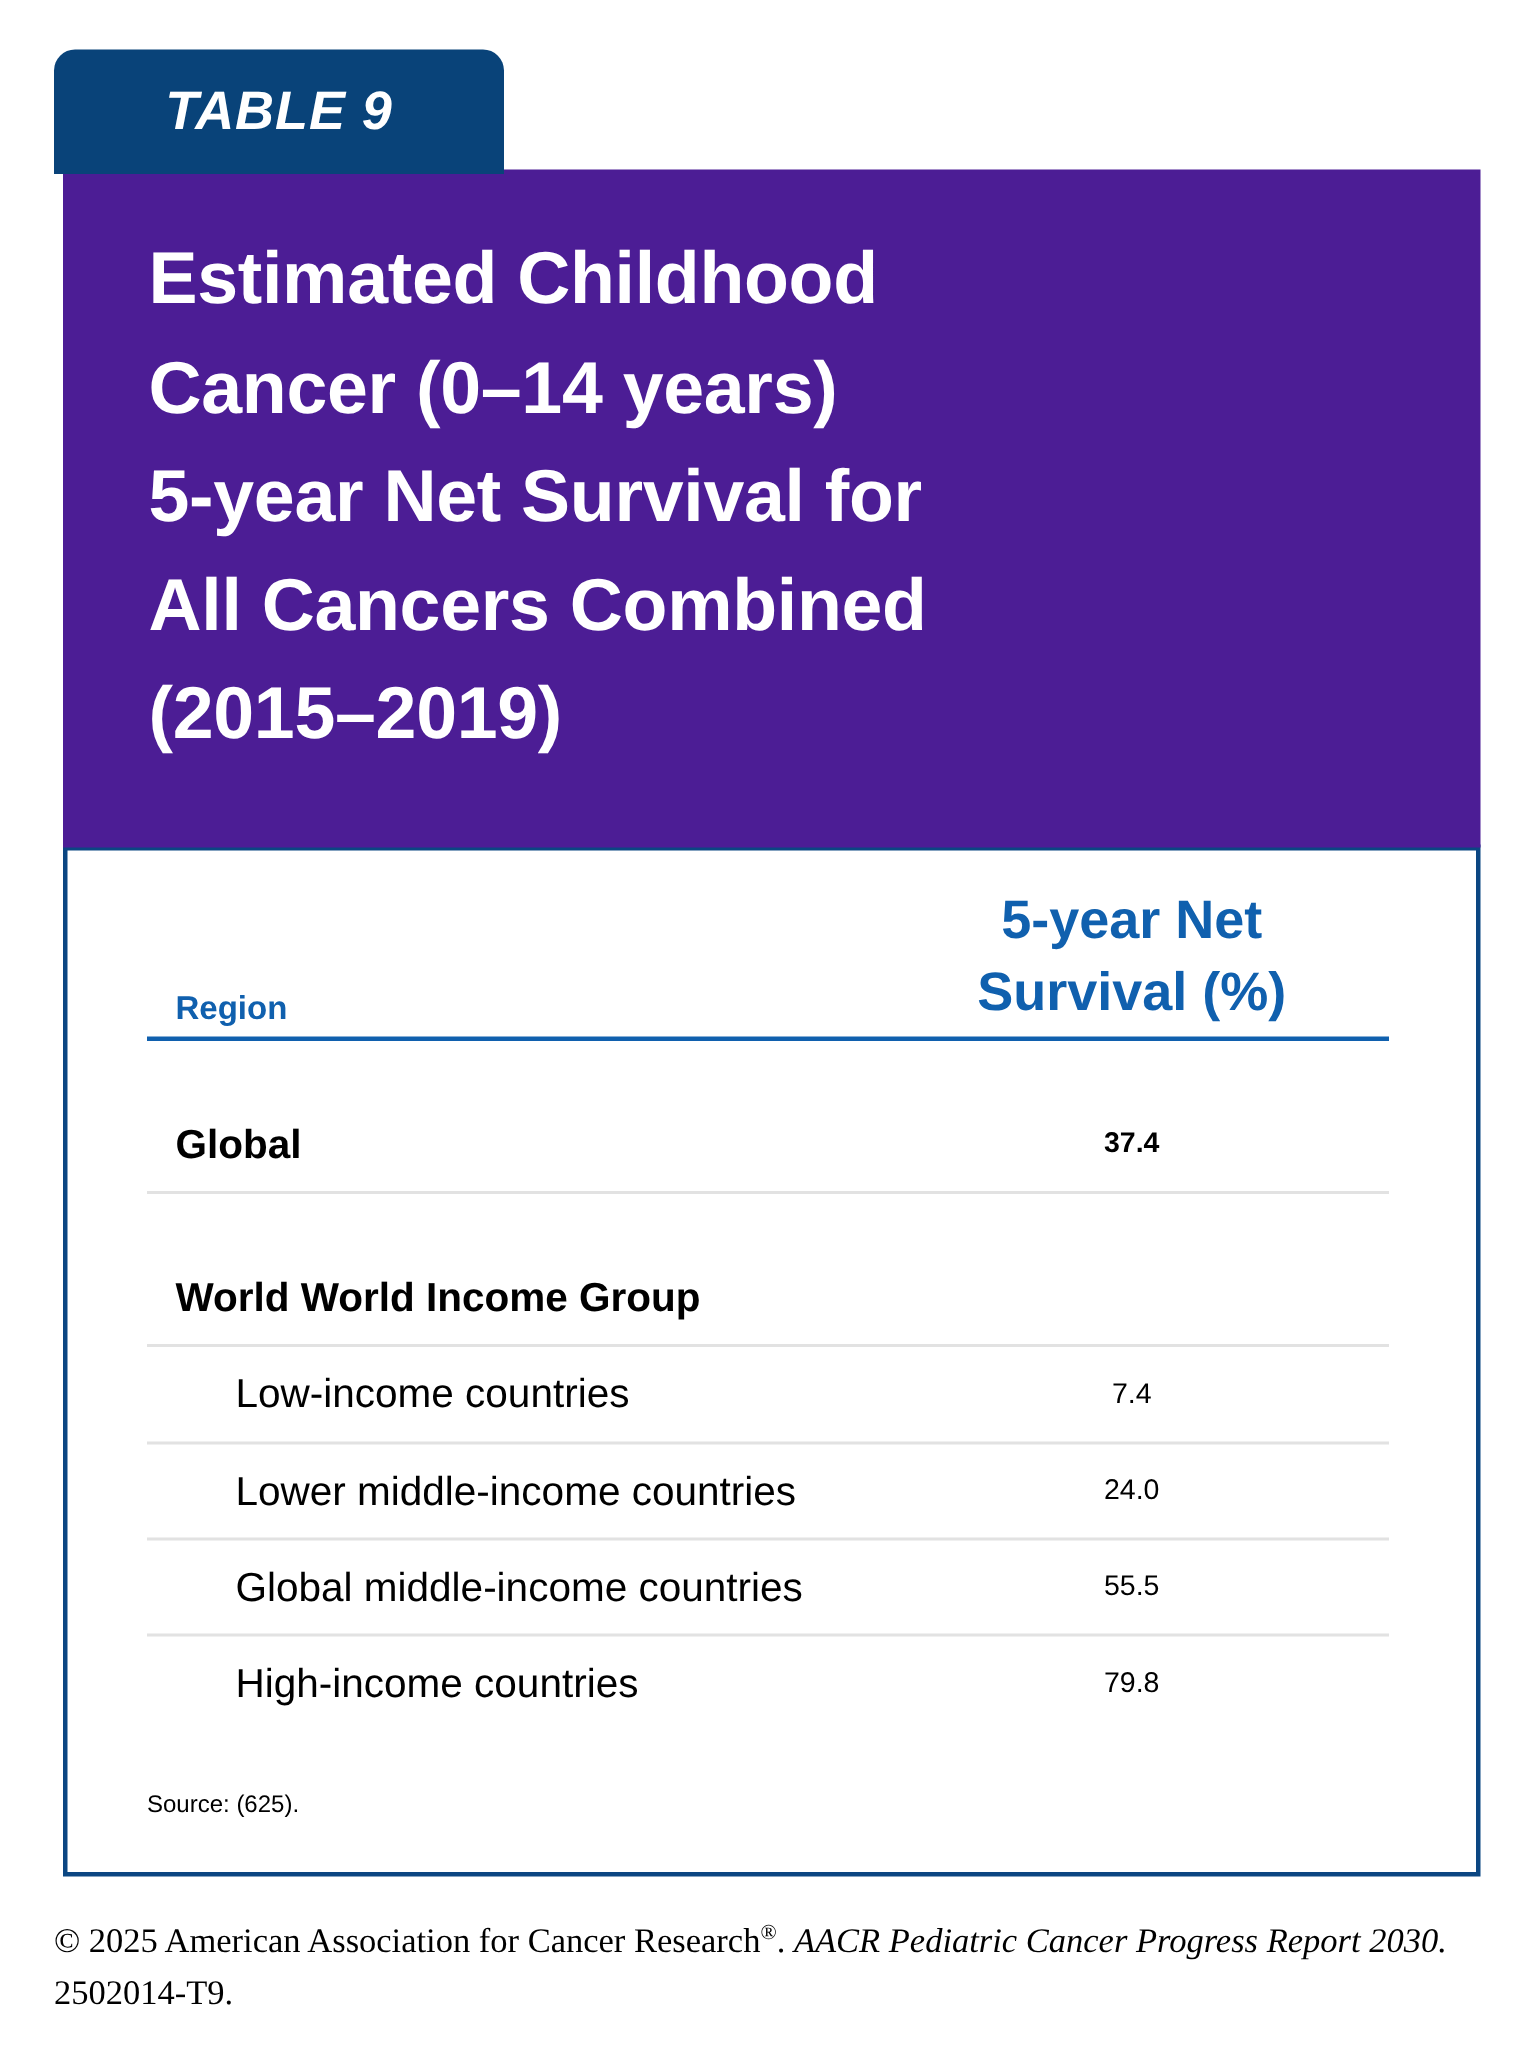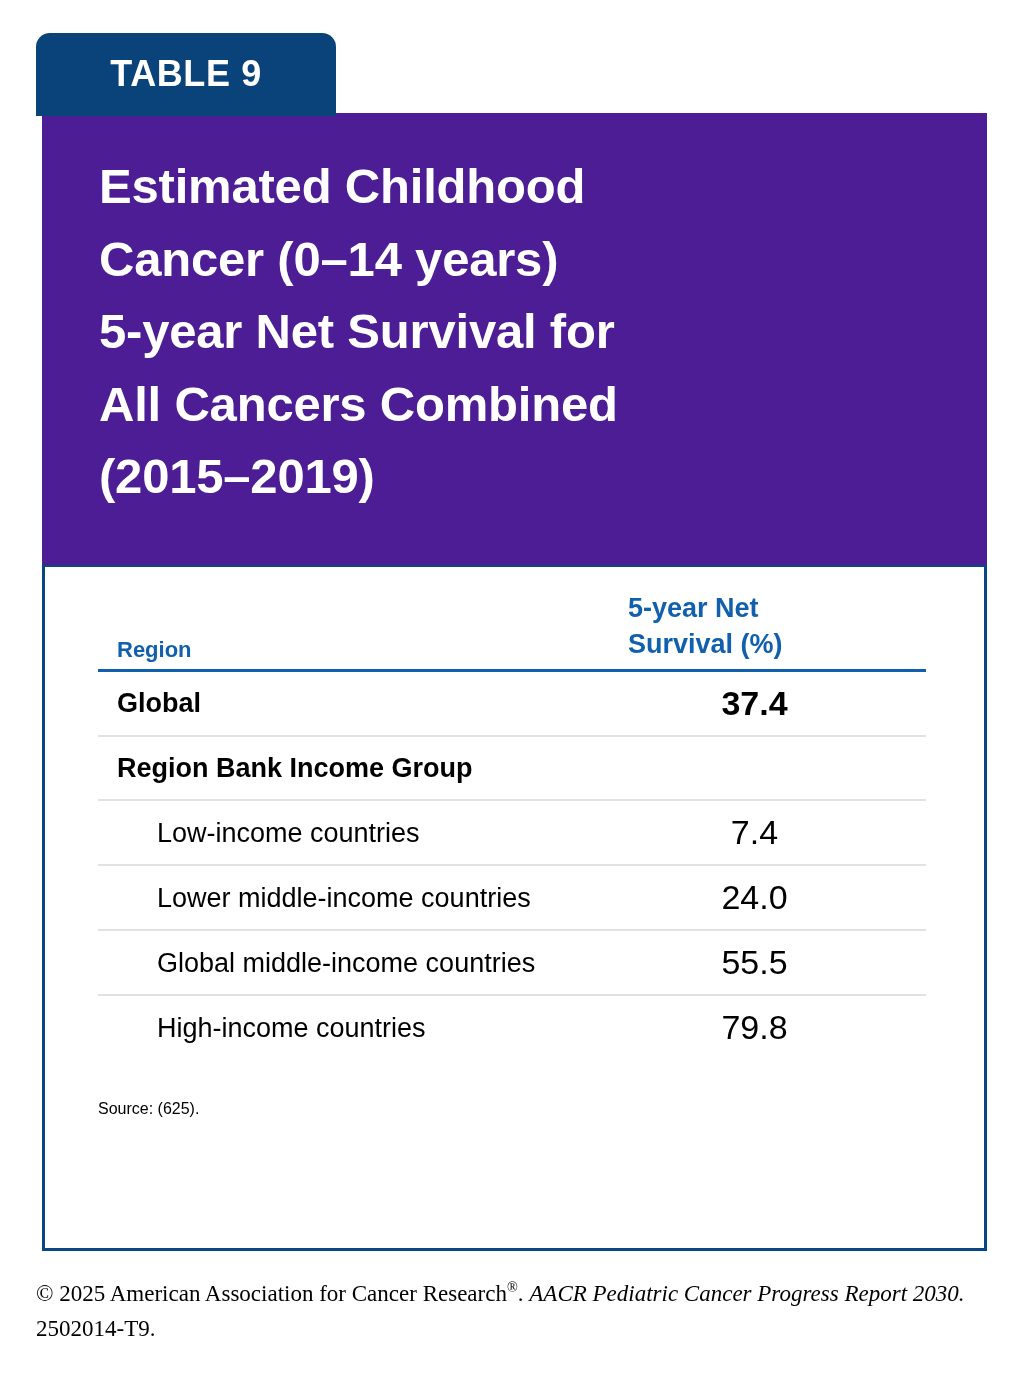--- a/index.html
+++ b/index.html
@@ -28,20 +28,21 @@
   
   .tab {
     position: absolute;
     left: 36px;
     top: 33px;
     width: 300px;
     height: 83px;
     background: #094379;
     border-radius: 14px 14px 0 0;
     z-index: 3;
+    font-style: italic;
   }
   .tab-label {
     position: absolute;
     left: 0;
     top: 0;
     width: 300px;
     height: 83px;
     display: flex;
     align-items: center;
     justify-content: center;
@@ -107,24 +108,24 @@
     width: 530px;
     color: #1060ae;
     font-size: 22px;
     font-weight: bold;
     padding: 0 0 6px 19px;
     box-sizing: border-box;
   }
   .th-value {
     width: 298px;
     color: #1060ae;
-    font-size: 27px;
+    font-size: 36px;
     font-weight: bold;
     line-height: 1.33;
-    text-align: left;
+    text-align: center;
     padding: 0 45px 6px 0;
     box-sizing: border-box;
     white-space: pre-line;
   }
   .rule-head {
     height: 3px;
     background: #1060ae;
     width: 828px;
   }
   .row {
@@ -135,29 +136,30 @@
   .row-label {
     width: 530px;
     font-size: 27px;
     color: #000000;
     line-height: 1.42;
     padding: 12px 10px 12px 19px;
     box-sizing: border-box;
   }
   .row-value {
     width: 298px;
-    font-size: 34px;
+    font-size: 19px;
     color: #000000;
     text-align: center;
     padding: 12px 45px 12px 0;
     box-sizing: border-box;
   }
   .row.bold .row-label,
   .row.bold .row-value {
     font-weight: bold;
+    margin-top: 38px;
   }
   .row.indent .row-label {
     padding-left: 59px;
   }
   .rule-row {
     height: 2px;
     background: #e2e2e2;
     width: 828px;
   }
   .source {
@@ -209,21 +211,21 @@
 
       <div class="rule-head"></div>
 
       <div class="row bold">
         <div class="row-label">Global</div>
         <div class="row-value">37.4</div>
       </div>
       <div class="rule-row"></div>
 
       <div class="row bold">
-        <div class="row-label">Region Bank Income Group</div>
+        <div class="row-label">World World Income Group</div>
         <div class="row-value"></div>
       </div>
       <div class="rule-row"></div>
 
       <div class="row indent">
         <div class="row-label">Low-income countries</div>
         <div class="row-value">7.4</div>
       </div>
       <div class="rule-row"></div>
 

